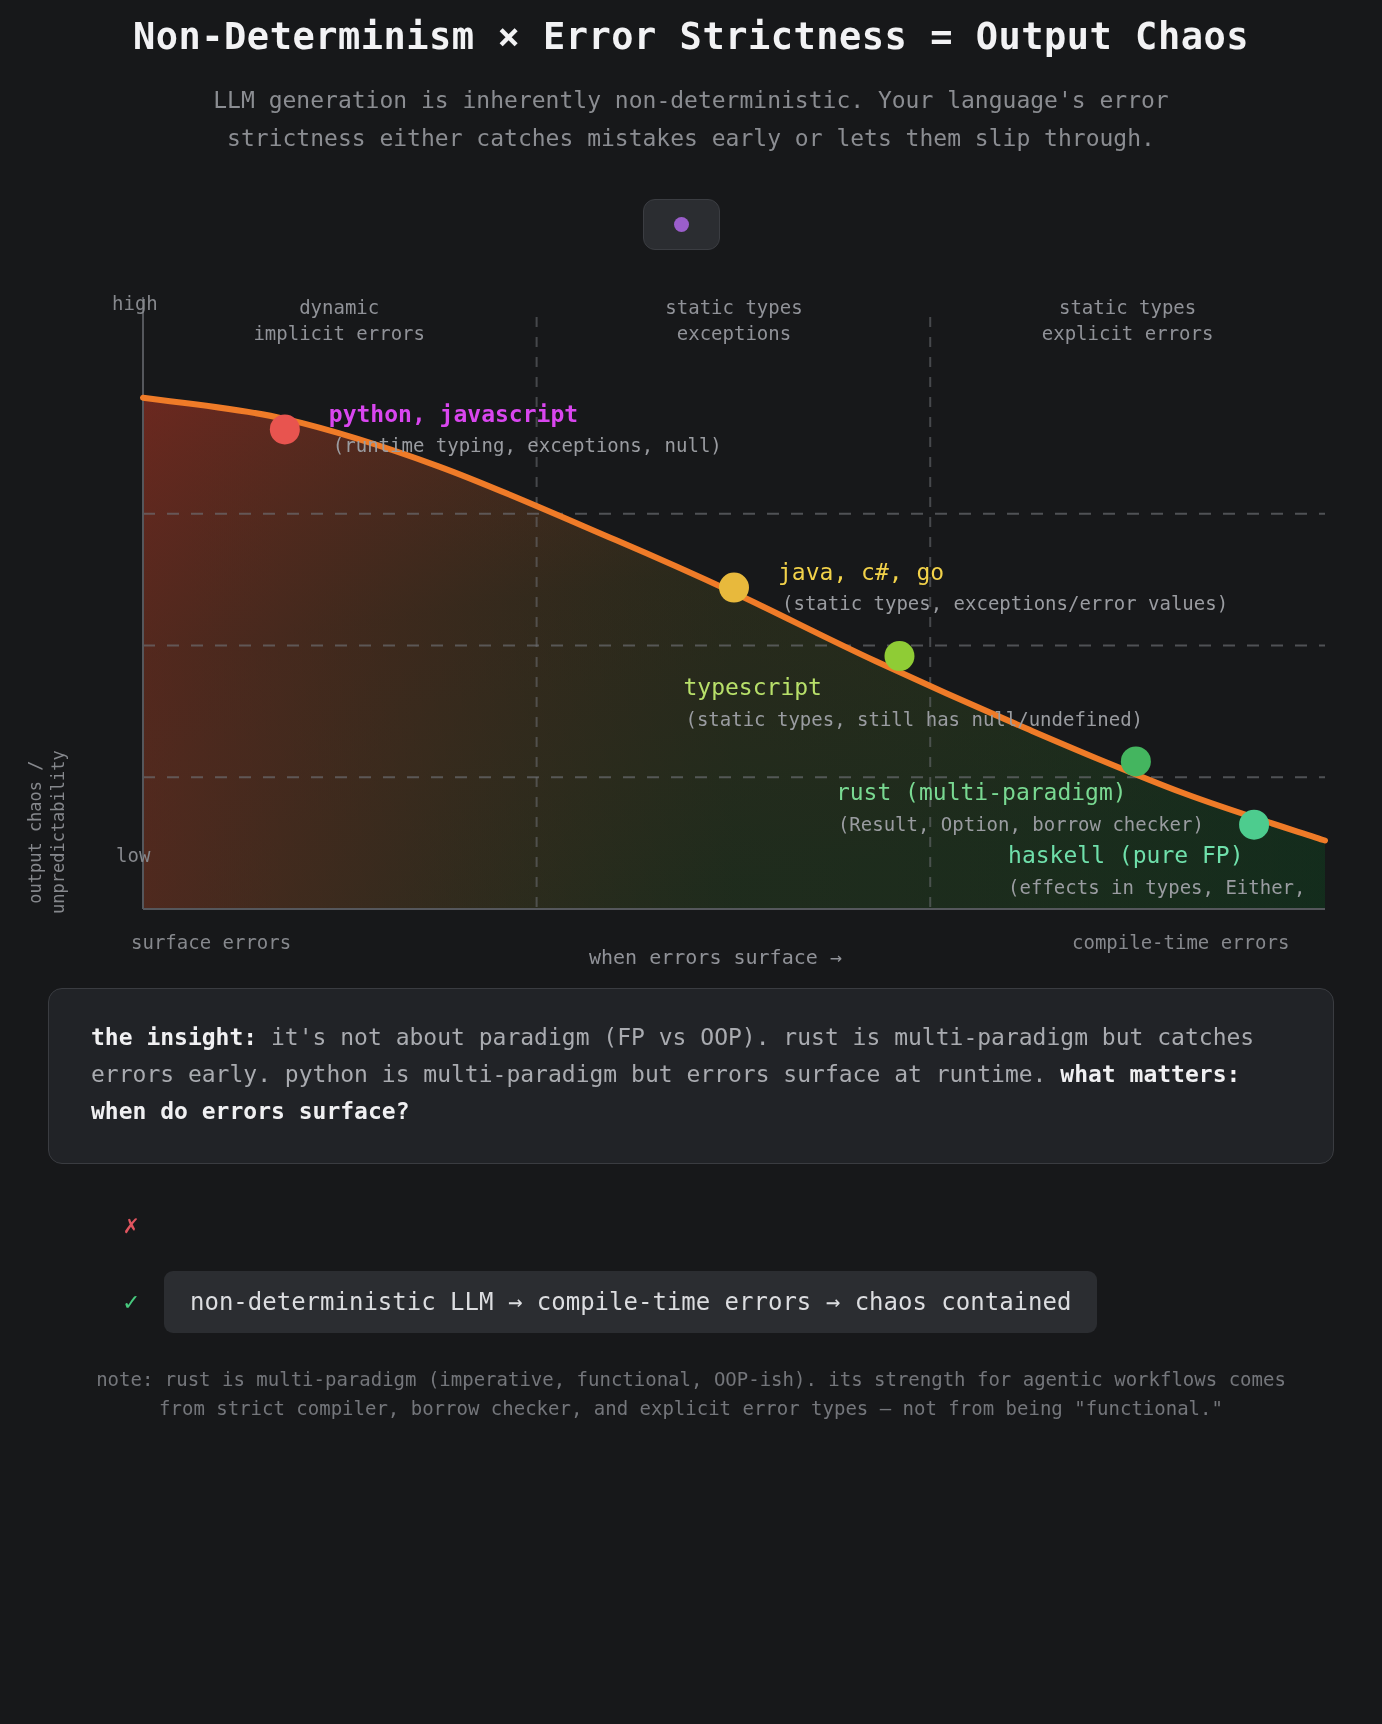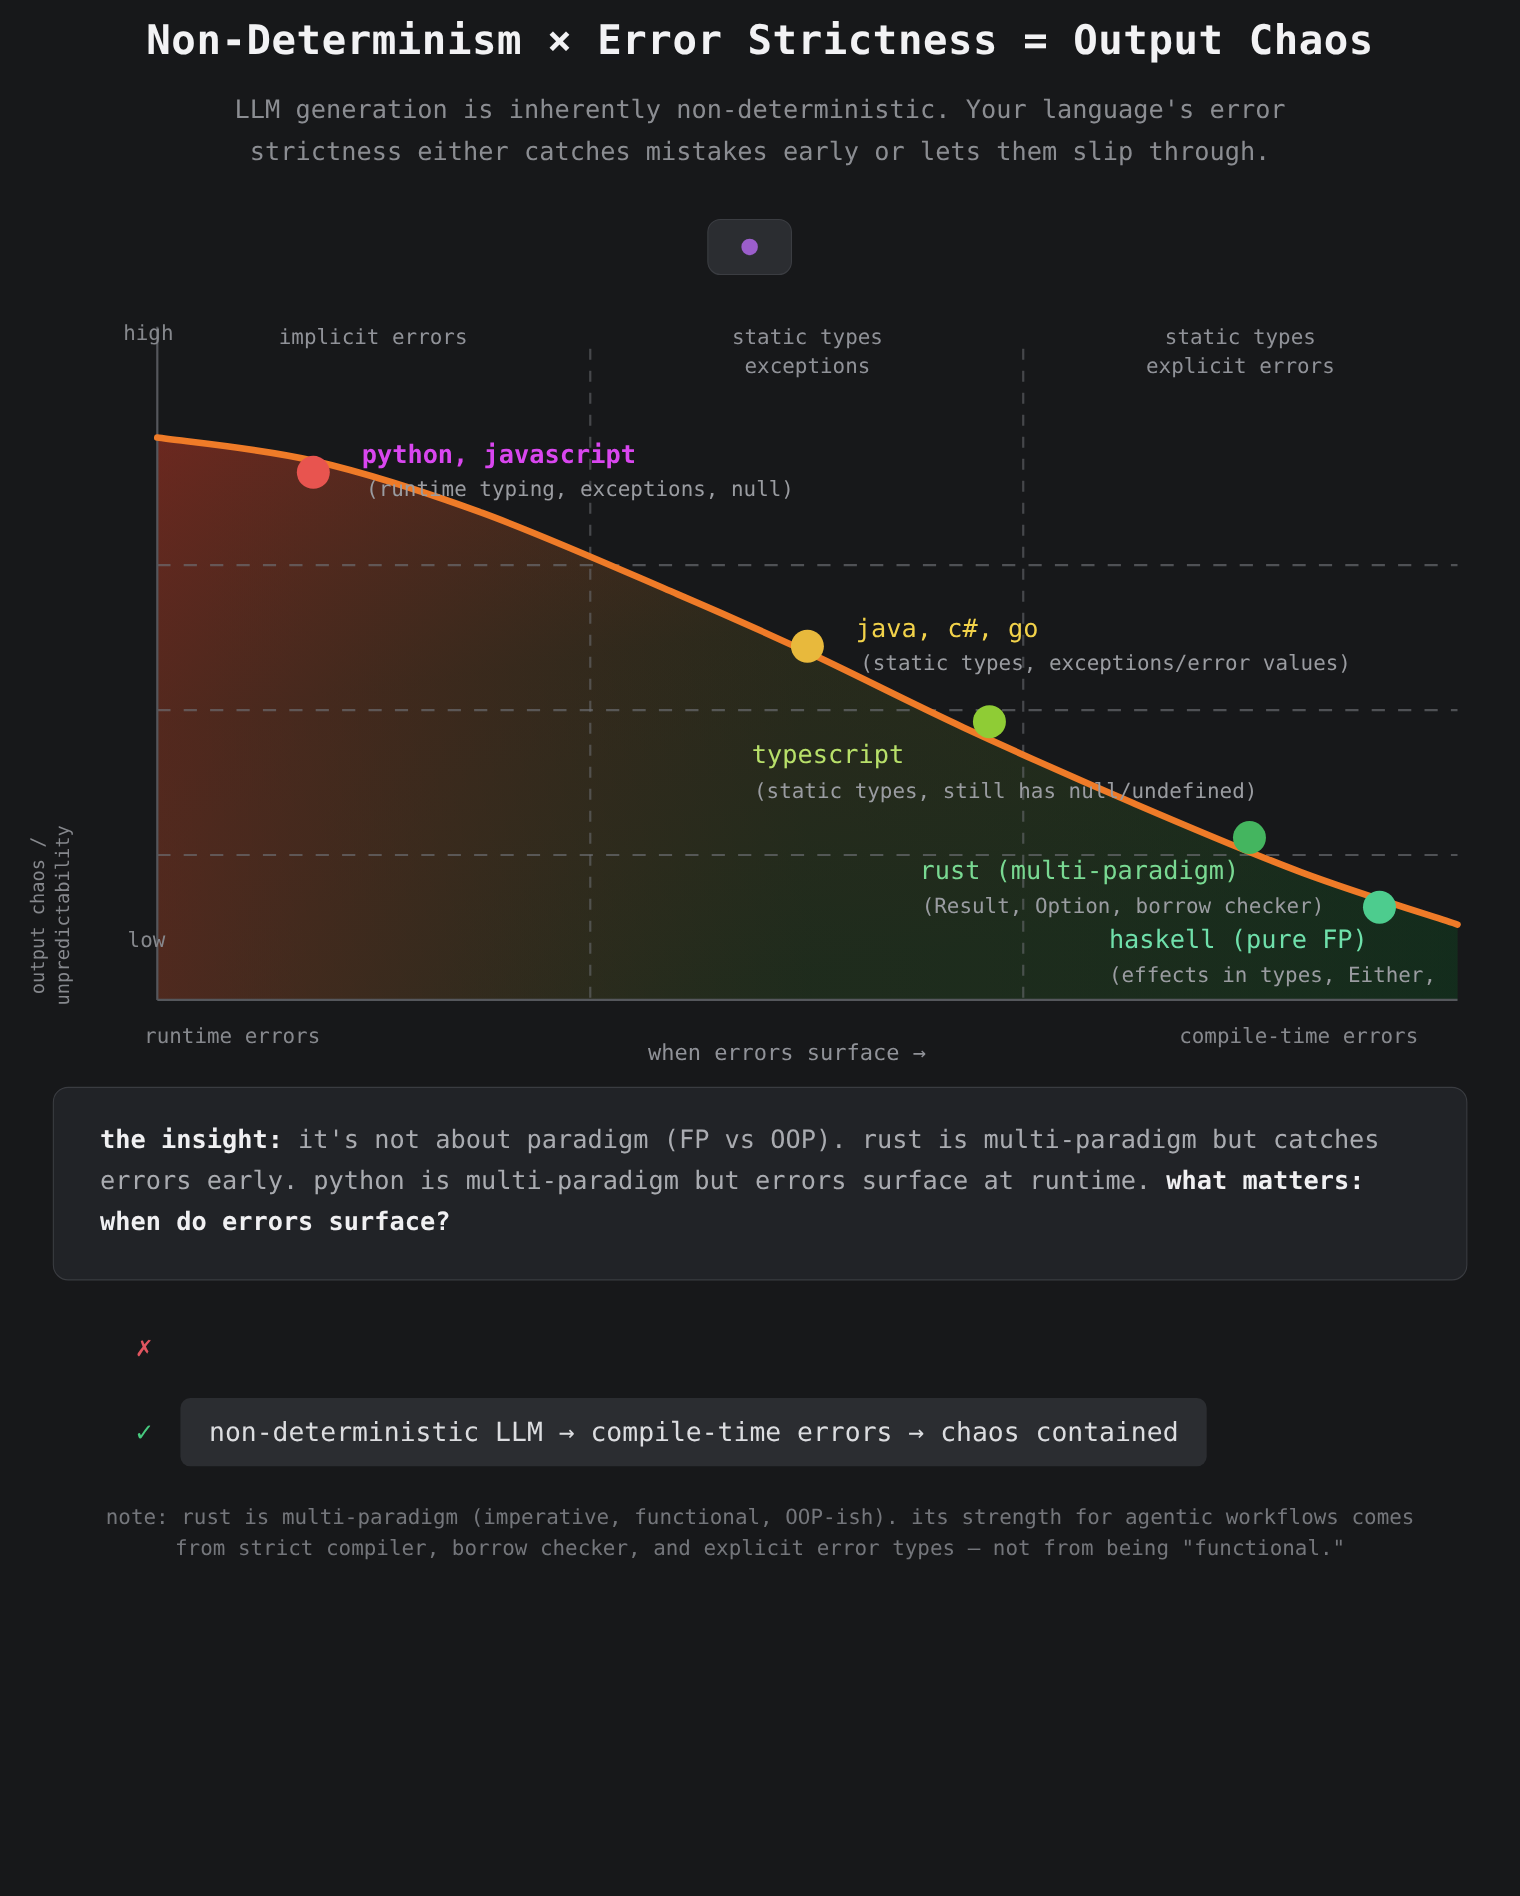--- a/index.html
+++ b/index.html
@@ -226,41 +226,42 @@
       <circle cx="1254.08" cy="550.68" r="15" fill="#4dcc8e"></circle>
     </svg>
   <div class="y-axis-title" style="top: 640px;">
       <span>output chaos /</span>
       <span>unpredictability</span>
     </div>
   <div id="chart-overlay">
       <div class="chart-text tick-label" style="left: 112px; top: 18px;">high</div>
       <div class="chart-text tick-label" style="left: 116px; top: 570px;">low</div>
       <div class="chart-text zone-label" style="left: 159.212px; width: 360px; top: 20px;">
+        <div>dynamic</div>
         <div>implicit errors</div>
       </div>
       <div class="chart-text zone-label" style="left: 554px; width: 360px; top: 20px;">
         <div>static types</div>
         <div>exceptions</div>
       </div>
       <div class="chart-text zone-label" style="left: 947.606px; width: 360px; top: 20px;">
         <div>static types</div>
         <div>explicit errors</div>
       </div>
       <div class="chart-text pt-label" style="left: 328.84px; top: 127.43px; color: #d946ef; font-weight: bold;">python, javascript</div>
       <div class="chart-text pt-sub" style="left: 332.84px; top: 160.43px;">(runtime typing, exceptions, null)</div>
       <div class="chart-text pt-label" style="left: 778px; top: 285.53px; color: rgb(242, 210, 74);">java, c#, go</div>
       <div class="chart-text pt-sub" style="left: 782px; top: 318.53px;">(static types, exceptions/error values)</div>
       <div class="chart-text pt-label" style="left: 683.48px; top: 400.04px; color: rgb(184, 224, 106);">typescript</div>
       <div class="chart-text pt-sub" style="left: 685.48px; top: 434.04px;">(static types, still has null/undefined)</div>
       <div class="chart-text pt-label" style="left: 835.88px; top: 505.44px; color: rgb(121, 217, 146);">rust (multi-paradigm)</div>
       <div class="chart-text pt-sub" style="left: 837.88px; top: 539.44px;">(Result, Option, borrow checker)</div>
       <div class="chart-text pt-label" style="left: 1008.08px; top: 568.68px; color: rgb(111, 224, 171);">haskell (pure FP)</div>
       <div class="chart-text pt-sub" style="left: 1008.08px; top: 602.68px;">(effects in types, Either,</div>
-      <div class="chart-text axis-end-label" style="left: 131px; top: 657px;">runtime errors</div>
+      <div class="chart-text axis-end-label" style="left: 131px; top: 657px;">surface errors</div>
       <div class="chart-text axis-end-label" style="left: 1072px; top: 657px;">compile-time errors</div>
       <div class="chart-text x-axis-title" style="left: 589px; top: 671px;">when errors surface →</div>
     </div>
 </div>
 
 <div class="insight-box">
   <div class="insight-text">
     <b>the insight:</b><span> it's not about paradigm (FP vs OOP). rust is multi-paradigm but catches errors early. python is multi-paradigm but errors surface at runtime. </span><b>what matters: when do errors surface?</b>
   </div>
 </div>

